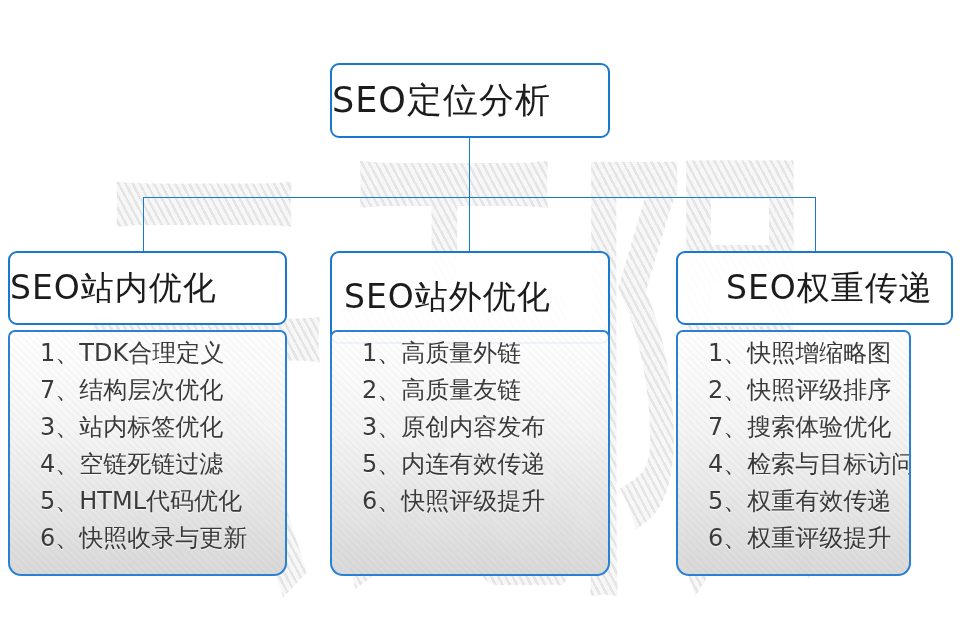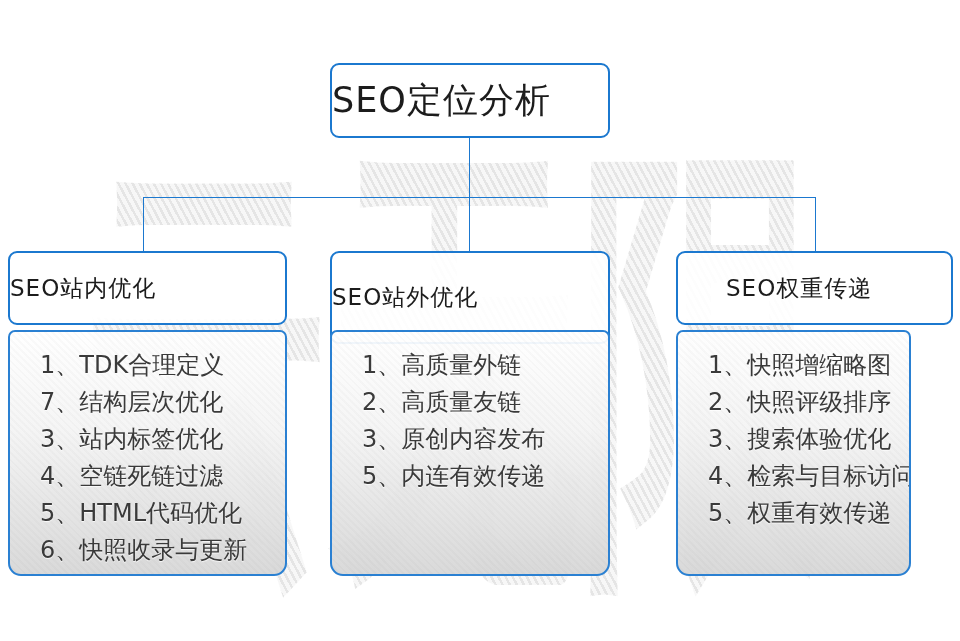--- a/index.html
+++ b/index.html
@@ -41,47 +41,47 @@
   
   .node{
     position:absolute;z-index:2;
     background:rgba(255,255,255,0.9);
     border:2px solid var(--blue);
     border-radius:9px;
     display:flex;align-items:center;
     color:var(--ink);
   }
   .node .node-label{
-    font-size:23px;
+    font-size:33px;
     font-weight:400;
     letter-spacing:1px;
     white-space:nowrap;
   }
   .root-node{left:330px;top:63px;width:280px;height:75px;}
   .root-node .node-label{font-size:35px;}
   .branch-header-0{left:8px;  top:251px;width:279px;height:74px;}
-  .branch-header-1{left:330px;top:251px;width:280px;height:93px;}
+  .branch-header-1{left:330px;top:251px;width:280px;height:93px;padding-left:12px;}
   .branch-header-2{left:676px;top:251px;width:277px;height:74px;padding-left:48px;}
   
   .panel{
     position:absolute;z-index:2;
     top:330px;height:246px;
     border:2px solid #2a80d2;
     border-radius:7px 7px 13px 13px;
     background:
       repeating-linear-gradient(45deg,rgba(0,0,0,0.018) 0 2px,rgba(255,255,255,0) 2px 5px),
       linear-gradient(180deg,rgba(255,255,255,0.94) 0%,rgba(244,244,244,0.92) 40%,rgba(215,215,215,0.94) 100%);
     overflow:hidden;
   }
   .panel-0{left:8px;  width:279px;}
   .panel-1{left:330px;width:280px;}
   .panel-2{left:676px;width:235px;}
   .panel ul{
     list-style:none;
-    padding:15px 8px 0 30px;
+    padding:3px 8px 0 30px;
   }
   .panel li{
     font-size:24px;
     line-height:37px;
     color:var(--item-ink);
     white-space:nowrap;
     text-shadow:0 1px 1px rgba(255,255,255,0.85);
   }
 </style>
 </head>
@@ -120,26 +120,28 @@
       <li>6、快照收录与更新</li>
     </ul>
   </div>
 
   <div class="panel panel-1">
     <ul>
       <li>1、高质量外链</li>
       <li>2、高质量友链</li>
       <li>3、原创内容发布</li>
       <li>5、内连有效传递</li>
+      <li>6、快照评级提升</li>
     </ul>
   </div>
 
   <div class="panel panel-2">
     <ul>
       <li>1、快照增缩略图</li>
       <li>2、快照评级排序</li>
-      <li>3、搜索体验优化</li>
+      <li>7、搜索体验优化</li>
       <li>4、检索与目标访问</li>
       <li>5、权重有效传递</li>
+      <li>6、权重评级提升</li>
     </ul>
   </div>
 
 </div>
 
 </body></html>

